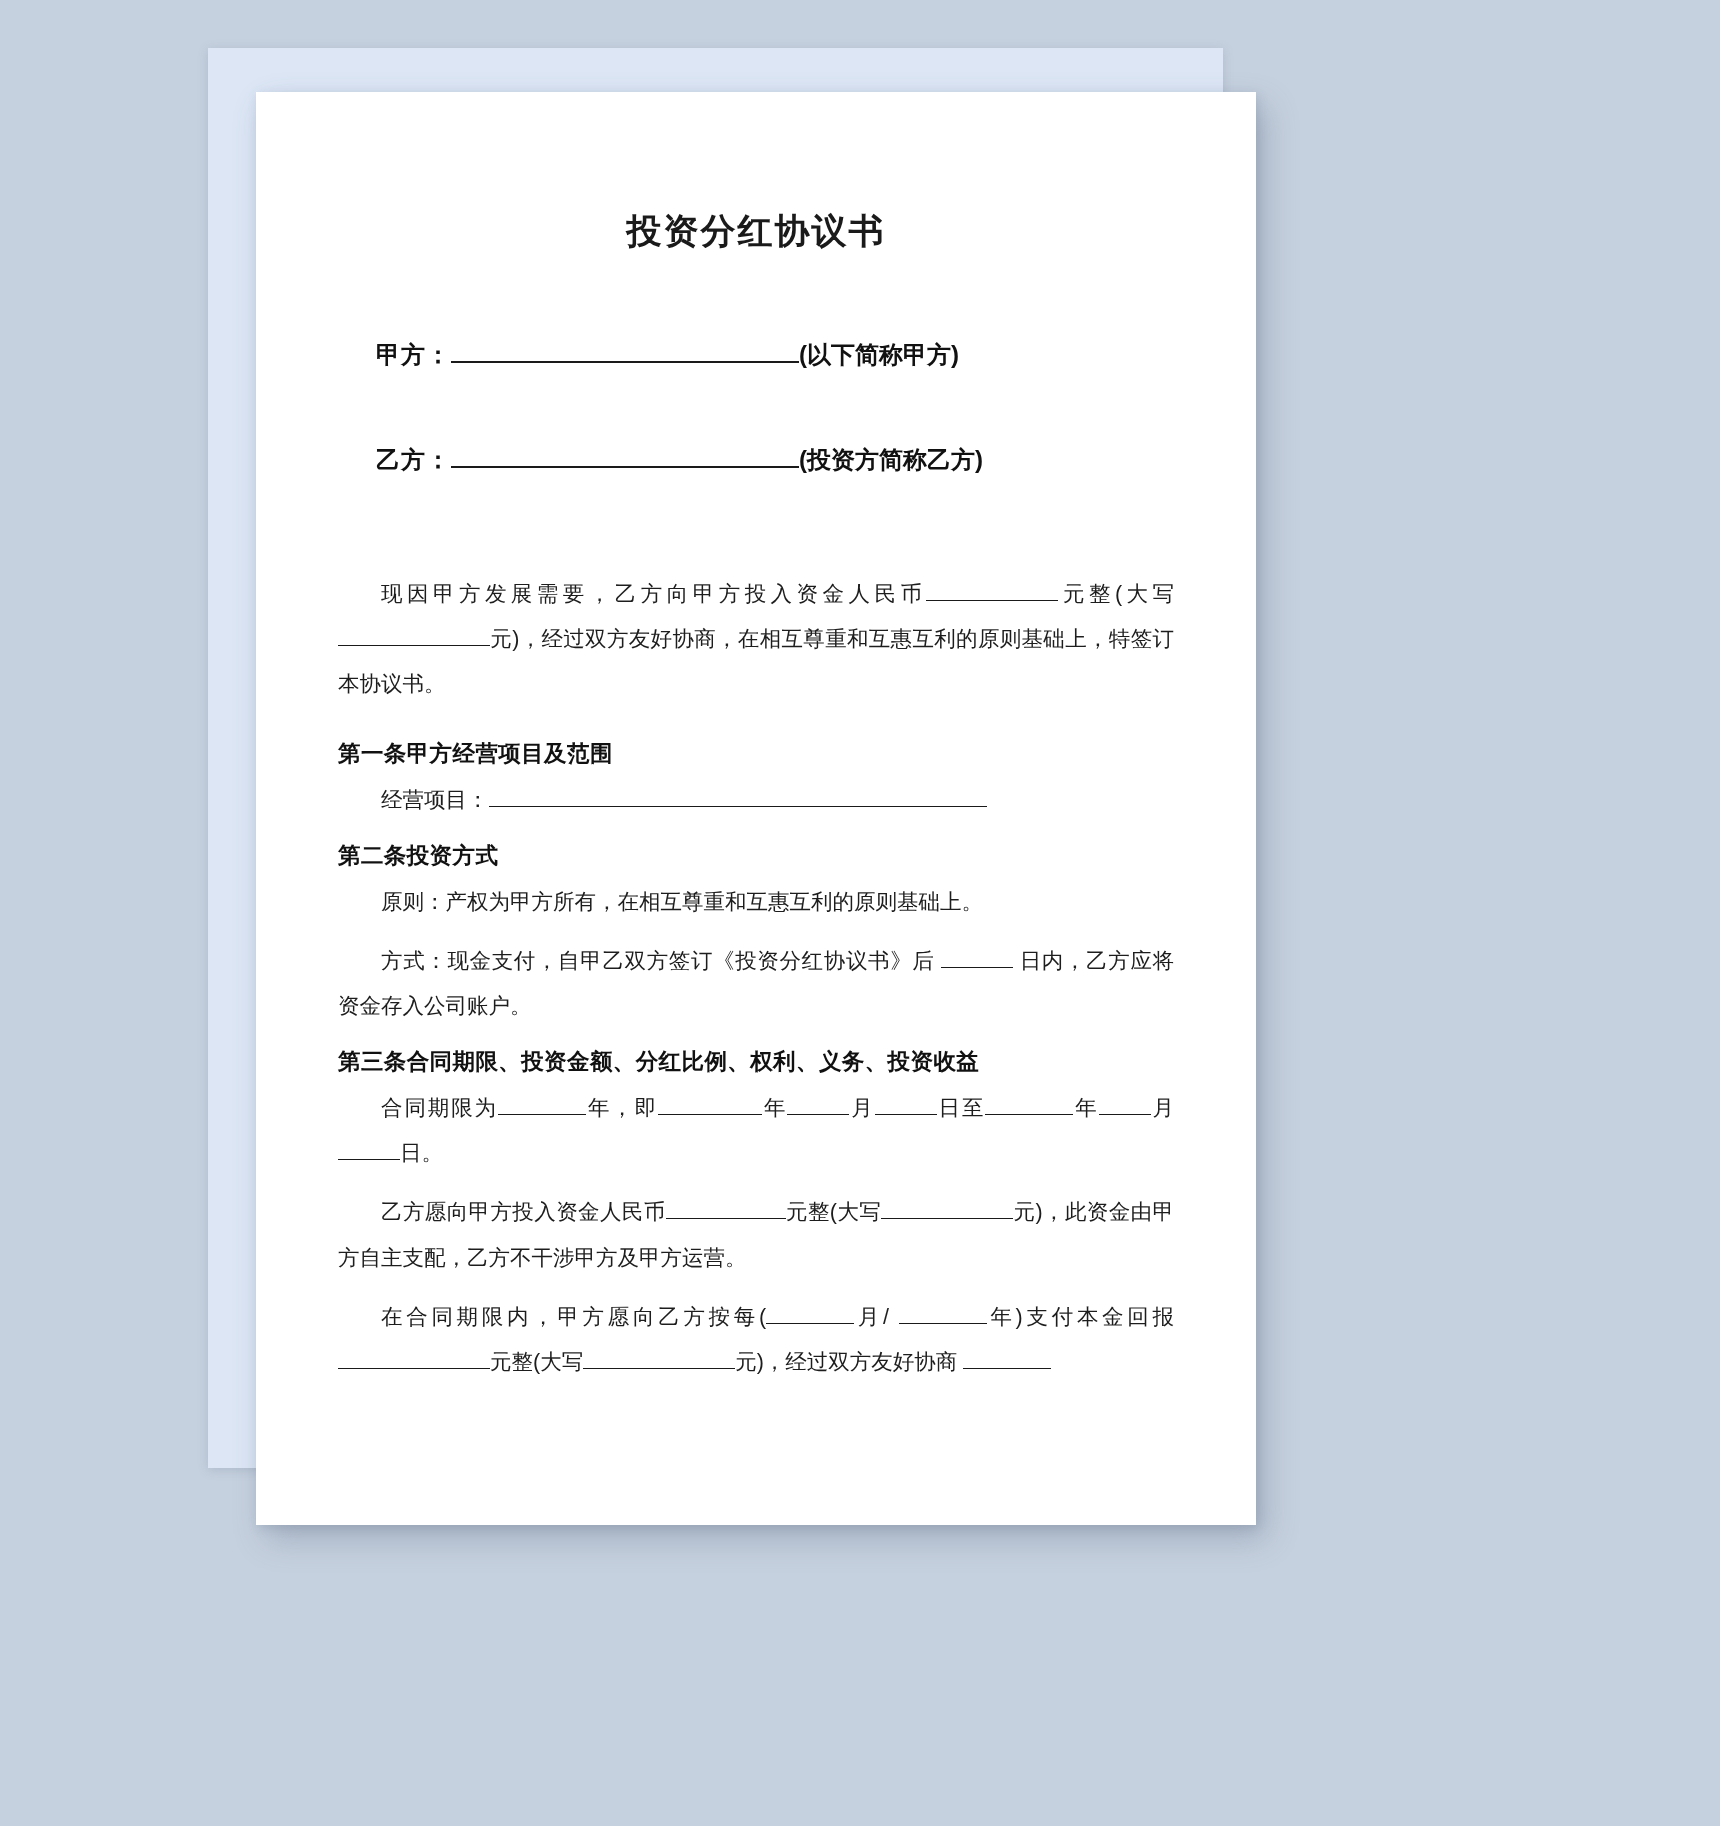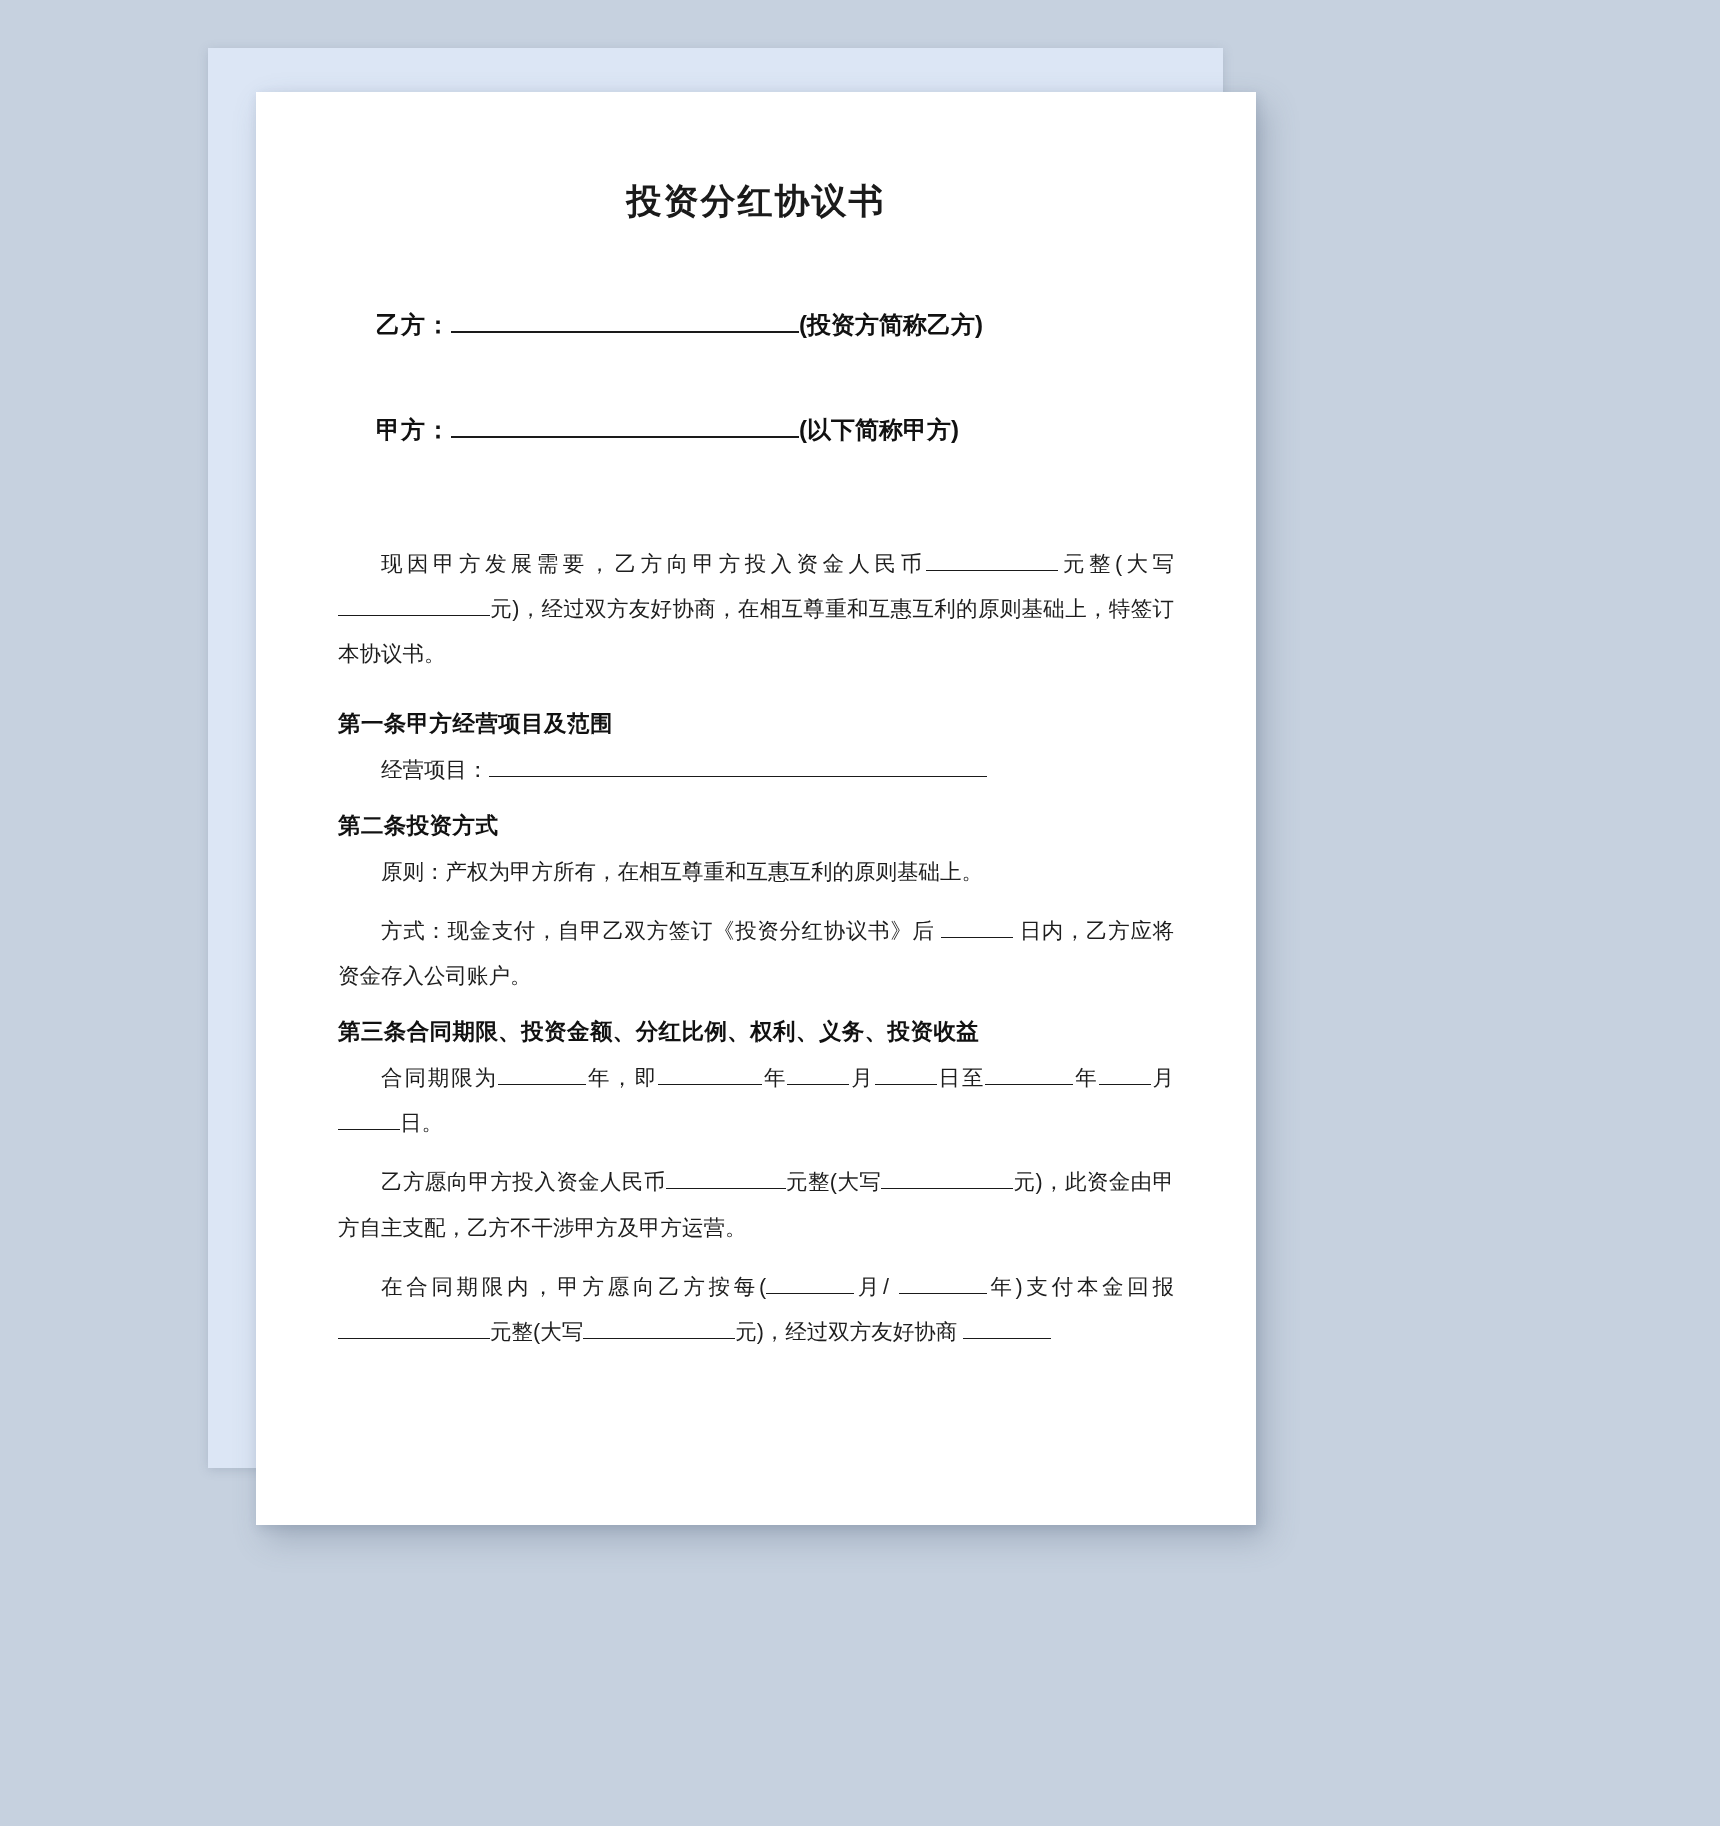--- a/index.html
+++ b/index.html
@@ -50,21 +50,21 @@
     left: 0;
     top: 0;
     width: 1000px;
     height: 1433px;
     padding: 0;
     box-sizing: border-box;
     color: #1d1d1d;
   }
 
   .doc-inner {
-    padding: 86px 82px 0 82px;
+    padding: 116px 82px 0 82px;
   }
 
   .doc-title {
     text-align: center;
     font-size: 35px;
     font-weight: bold;
     letter-spacing: 2px;
     color: #1a1a1a;
     margin: 0 0 82px 0;
     line-height: 1.3;
@@ -134,25 +134,25 @@
 
   <div class="back-page" style="background: rgb(220, 230, 245);"></div>
 
   <div class="front-page" style="background: rgb(255, 255, 255);">
     <div class="doc">
       <div class="doc-inner">
 
         <h1 class="doc-title">投资分红协议书</h1>
 
         <div class="party-line">
+          <span class="lbl">甲方：</span><span class="fill w-party"></span><span>(以下简称甲方)</span>
+        </div>
+
+        <div class="party-line">
           <span class="lbl">乙方：</span><span class="fill w-party"></span><span>(投资方简称乙方)</span>
-        </div>
-
-        <div class="party-line">
-          <span class="lbl">甲方：</span><span class="fill w-party"></span><span>(以下简称甲方)</span>
         </div>
 
         <div class="spacer-md"></div>
 
         <p class="para indent">
           <span>现因甲方发展需要，乙方向甲方投入资金人民币</span><span class="fill-thin w-130"></span><span>元整(大写</span><span class="fill-thin w-150"></span><span>元)，经过双方友好协商，在相互尊重和互惠互利的原则基础上，特签订本协议书。</span>
         </p>
 
         <div class="spacer-sm"></div>
 

